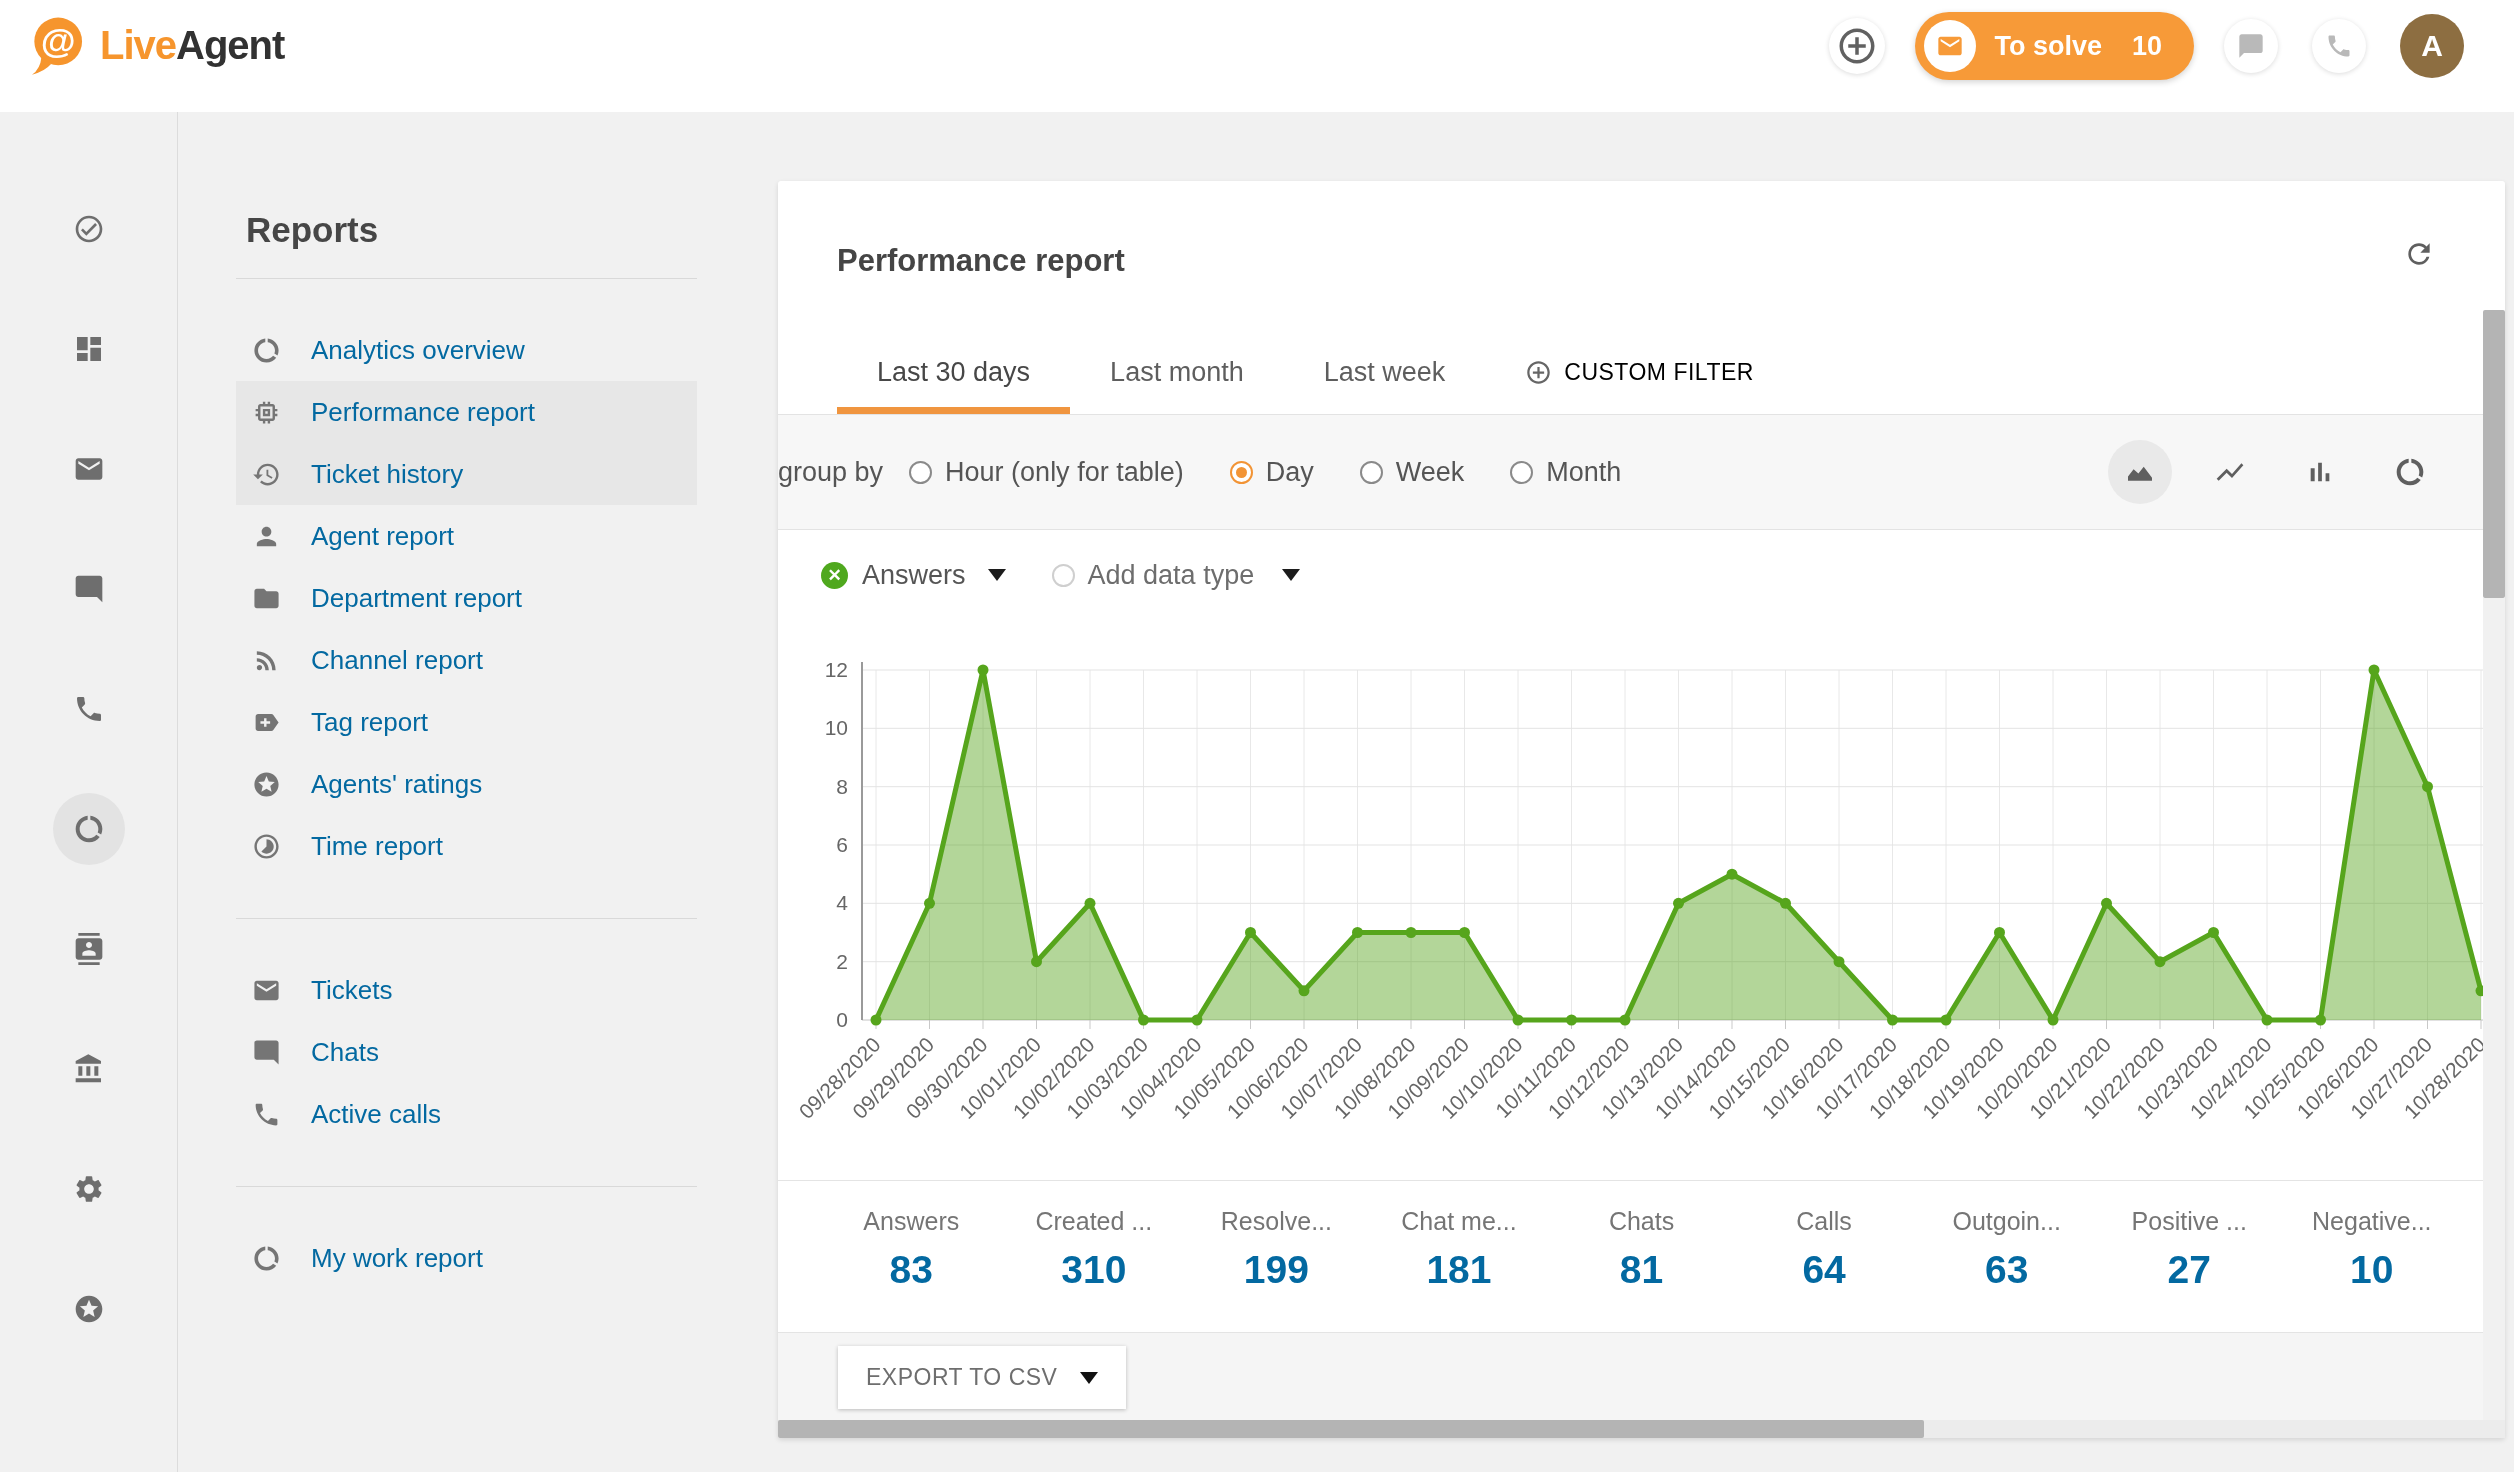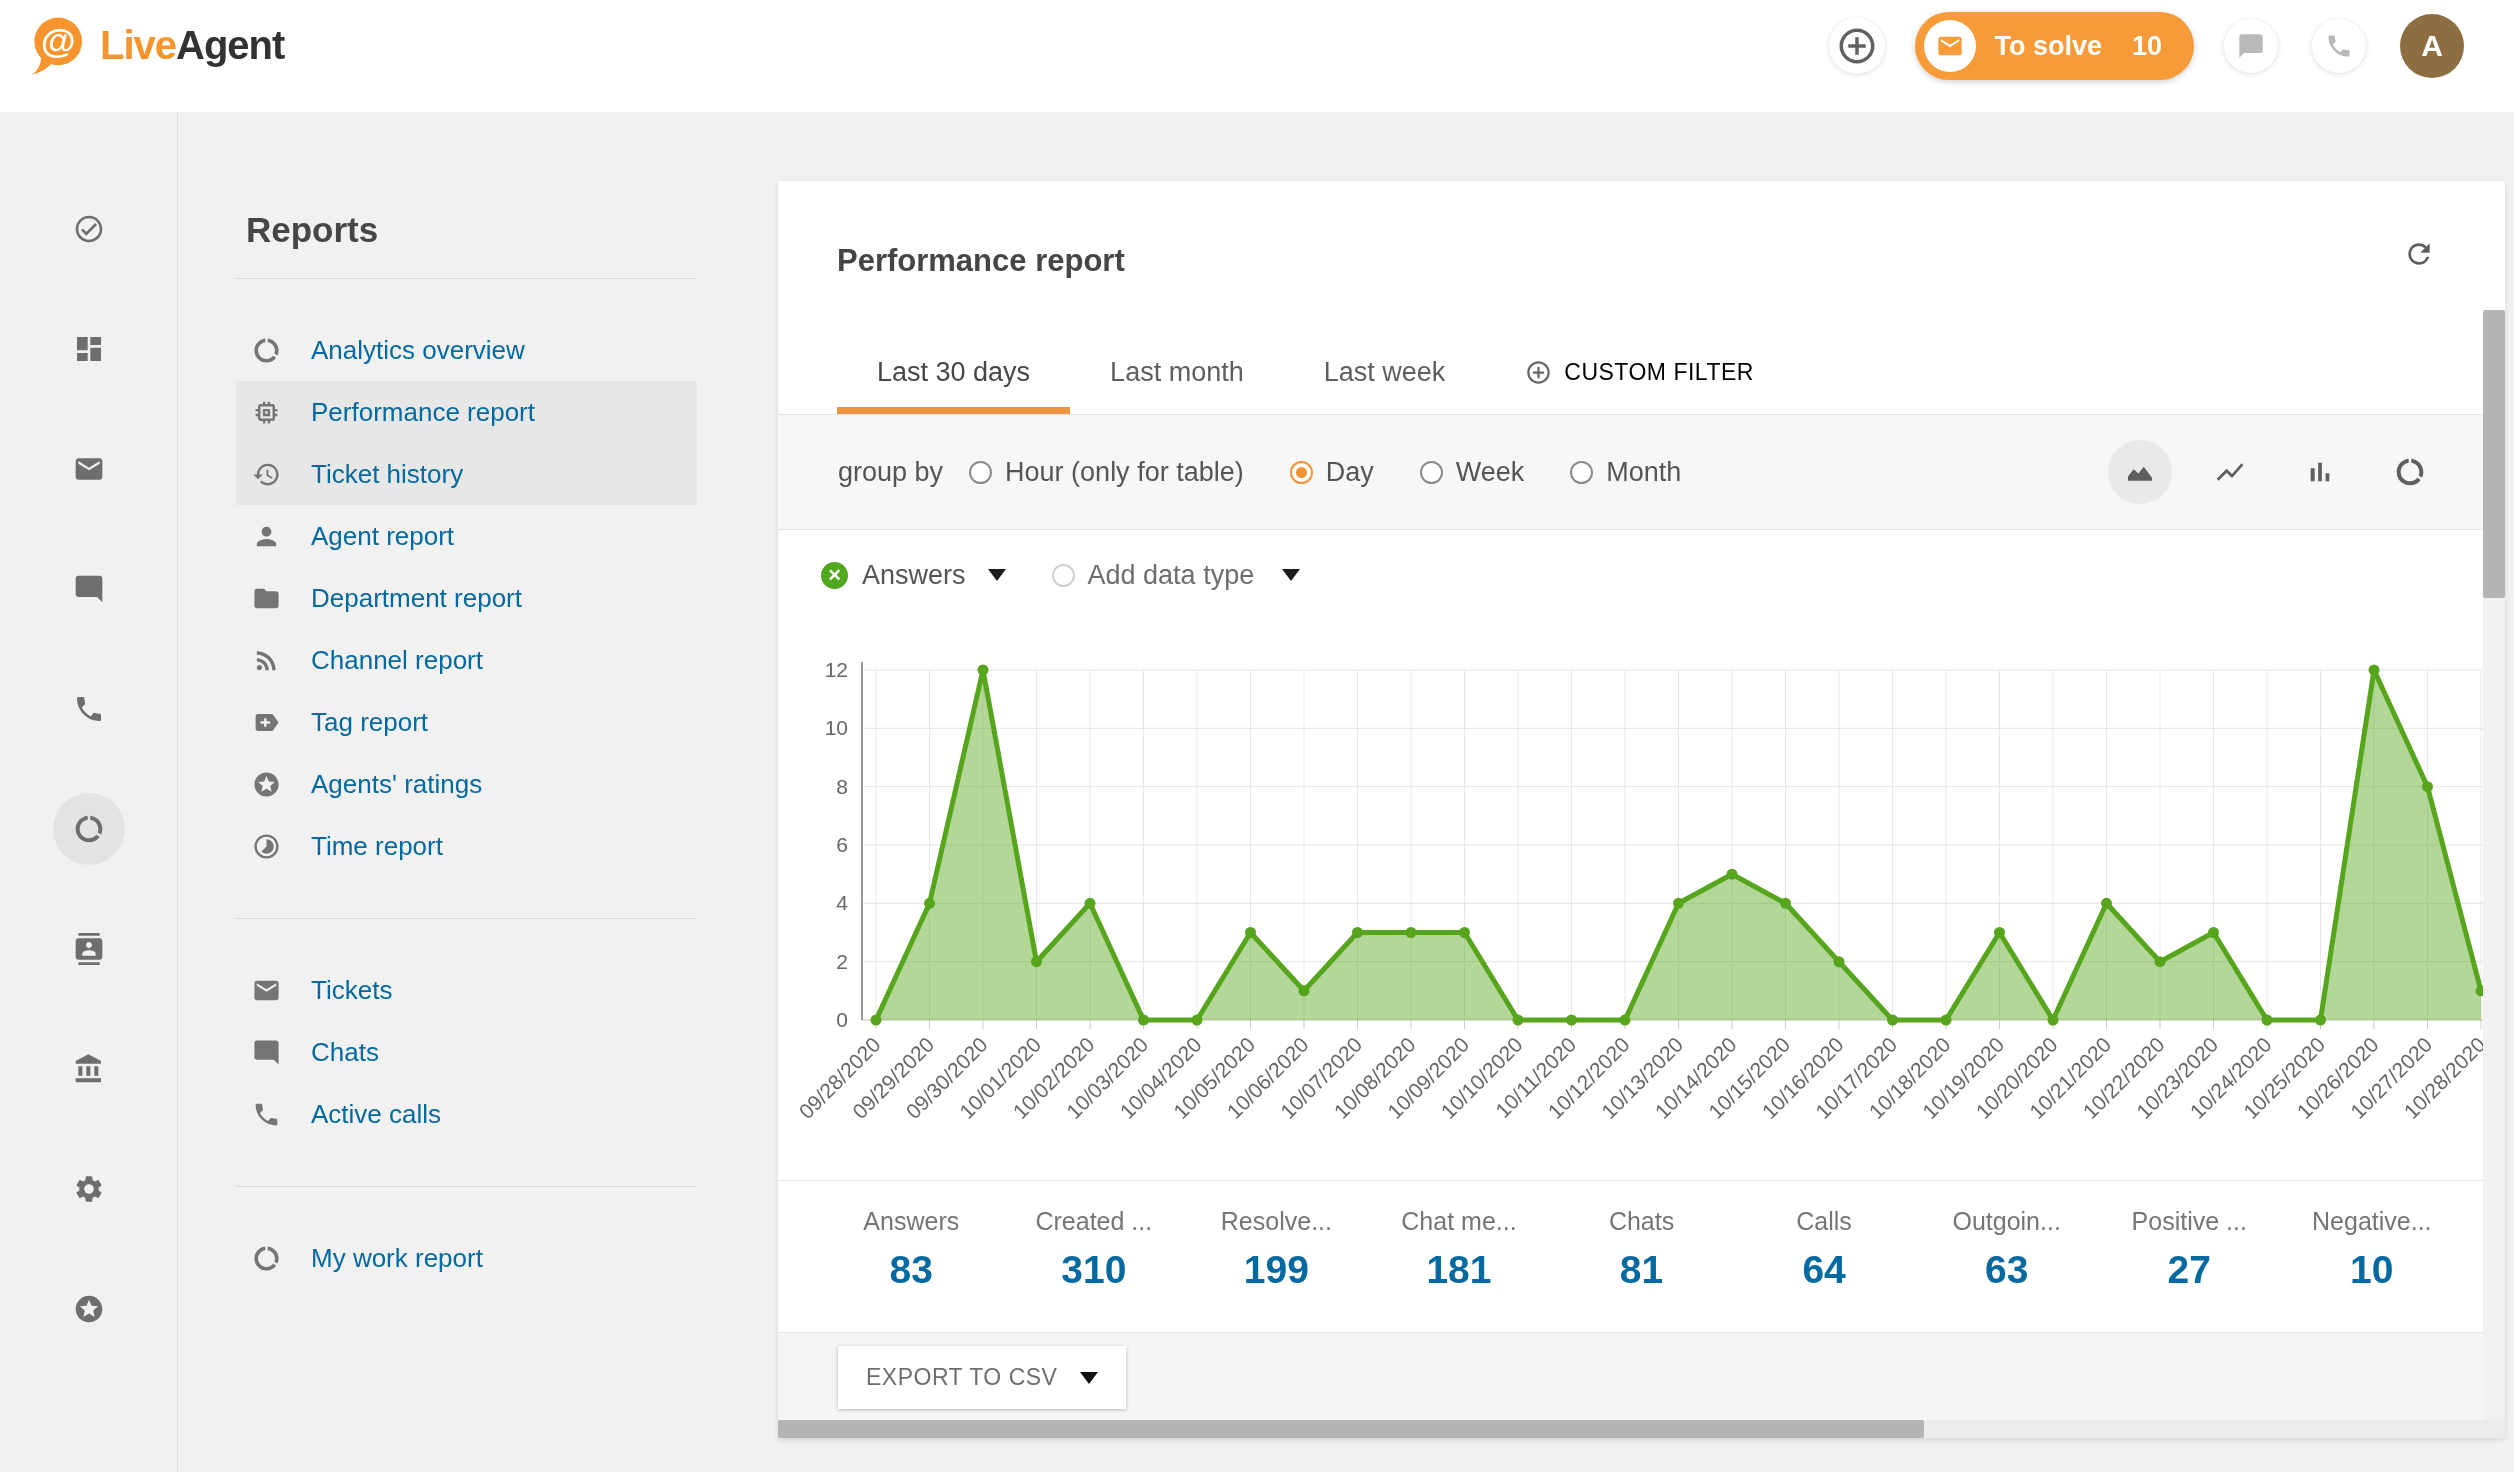--- a/index.html
+++ b/index.html
@@ -49,21 +49,21 @@
   .refresh-btn svg{width:32px;height:32px;fill:#5f5f5f;}
 
   .tabs{position:absolute;left:59px;top:150px;height:83px;display:flex;}
   .tab{position:relative;display:flex;align-items:center;padding:0 40px;font-size:27px;color:#5e5e5e;cursor:pointer;}
   .tab.active{color:#474747;}
   .tab.active::after{content:"";position:absolute;left:0;right:0;bottom:0;height:7px;background:#f0953f;}
   .tab-filter{display:flex;align-items:center;gap:12px;padding:0 40px;cursor:pointer;}
   .tab-filter svg{width:27px;height:27px;fill:#666;}
   .tab-filter span{font-size:23px;color:#000000;letter-spacing:0.5px;}
 
-  .band{position:absolute;left:0;right:0;top:233px;height:116px;background:#f7f7f7;border-top:1px solid #e3e3e3;border-bottom:1px solid #e3e3e3;display:flex;align-items:center;padding-left:60px;}
+  .band{position:absolute;left:0;right:0;top:233px;height:116px;background:#f7f7f7;border-top:1px solid #e3e3e3;border-bottom:1px solid #e3e3e3;display:flex;align-items:center;}
   .band .gb-label{font-size:27px;color:#555;margin-right:26px;}
   .gb-options{display:flex;align-items:center;gap:46px;}
   .gb-option{display:flex;align-items:center;gap:13px;cursor:pointer;}
   .gb-option .lbl{font-size:27px;color:#555;}
   .radio{width:23px;height:23px;border-radius:50%;border:2px solid #8a8a8a;position:relative;flex:none;background:#fff;}
   .radio.selected{border-color:#f29435;}
   .radio.selected::after{content:"";position:absolute;left:50%;top:50%;width:11px;height:11px;margin:-5.5px 0 0 -5.5px;border-radius:50%;background:#f29435;}
   .radio.light{border-color:#cfcfcf;}
   .chart-type-btns{position:absolute;right:63px;top:233px;height:116px;display:flex;align-items:center;gap:26px;}
   .ct-btn{width:64px;height:64px;border:none;background:transparent;border-radius:50%;display:flex;align-items:center;justify-content:center;cursor:pointer;padding:0;}

